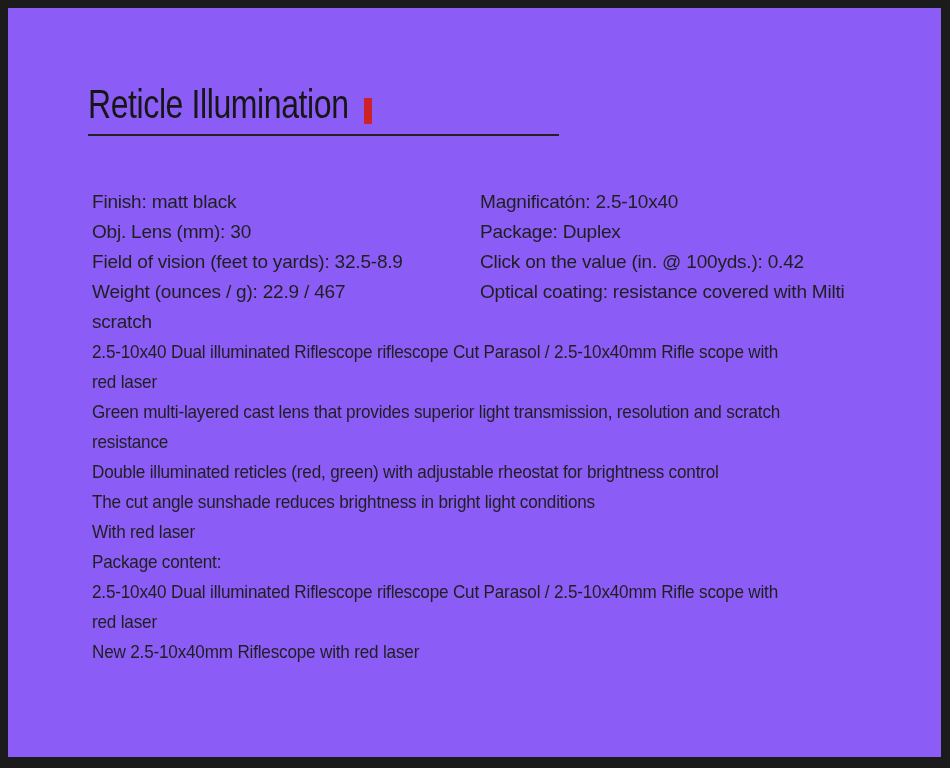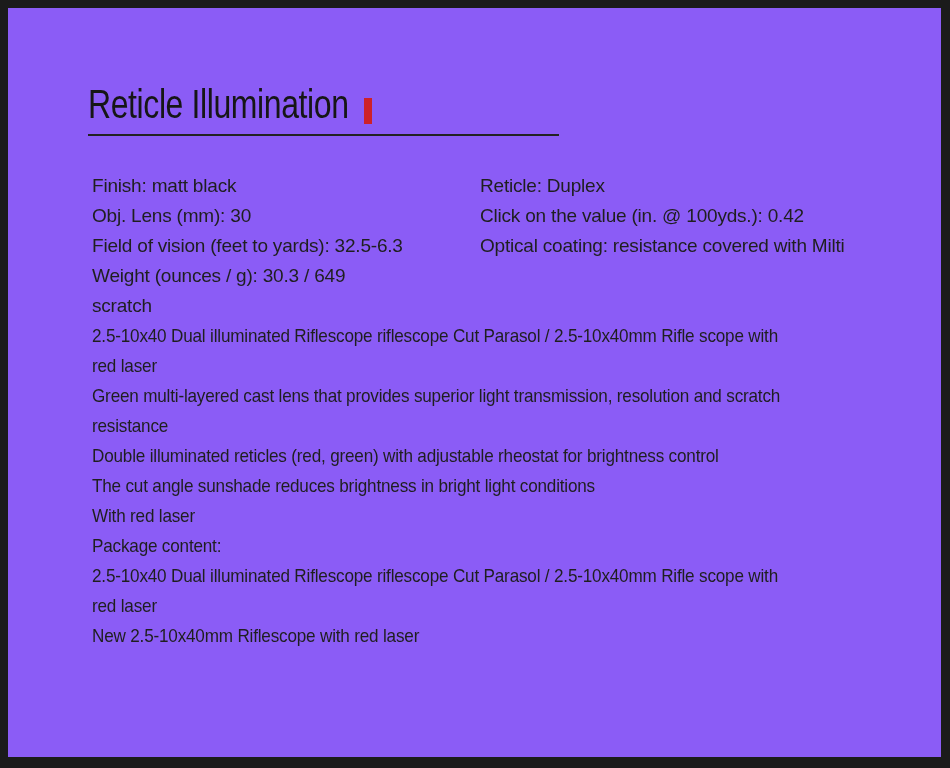--- a/index.html
+++ b/index.html
@@ -48,21 +48,21 @@
     position: absolute;
     left: 80px;
     top: 126px;
     width: 471px;
     height: 1.5px;
     background: #222222;
   }
   .content {
     position: absolute;
     left: 84px;
-    top: 163px;
+    top: 179px;
     width: 830px;
     font-size: 19px;
     line-height: 30px;
     letter-spacing: -0.2px;
   }
   .spec-grid {
     display: grid;
     grid-template-columns: 388px 1fr;
   }
   .line {
@@ -84,25 +84,26 @@
   <div class="accent-bar" style="background: rgb(206, 33, 41);"></div>
 
   <div class="title-rule"></div>
 
   <div class="content">
 
     <div class="spec-grid">
       <div>
         <div class="line">Finish: matt black</div>
         <div class="line">Obj. Lens (mm): 30</div>
-        <div class="line">Field of vision (feet to yards): 32.5-6.3</div>
-        <div class="line">Weight (ounces / g): 30.3 / 649</div>
+        <div class="line">Field of vision (feet to yards): 32.5-8.9</div>
+        <div class="line">Weight (ounces / g): 22.9 / 467</div>
       </div>
       <div>
-        <div class="line">Reticle: Duplex</div>
+        <div class="line">Magnificatón: 2.5-10x40</div>
+        <div class="line">Package: Duplex</div>
         <div class="line">Click on the value (in. @ 100yds.): 0.42</div>
         <div class="line">Optical coating: resistance covered with Milti</div>
       </div>
     </div>
 
     <div class="line">scratch</div>
 
     <div>
       <div class="line cond">2.5-10x40 Dual illuminated Riflescope riflescope Cut Parasol / 2.5-10x40mm Rifle scope with</div>
       <div class="line cond">red laser</div>

